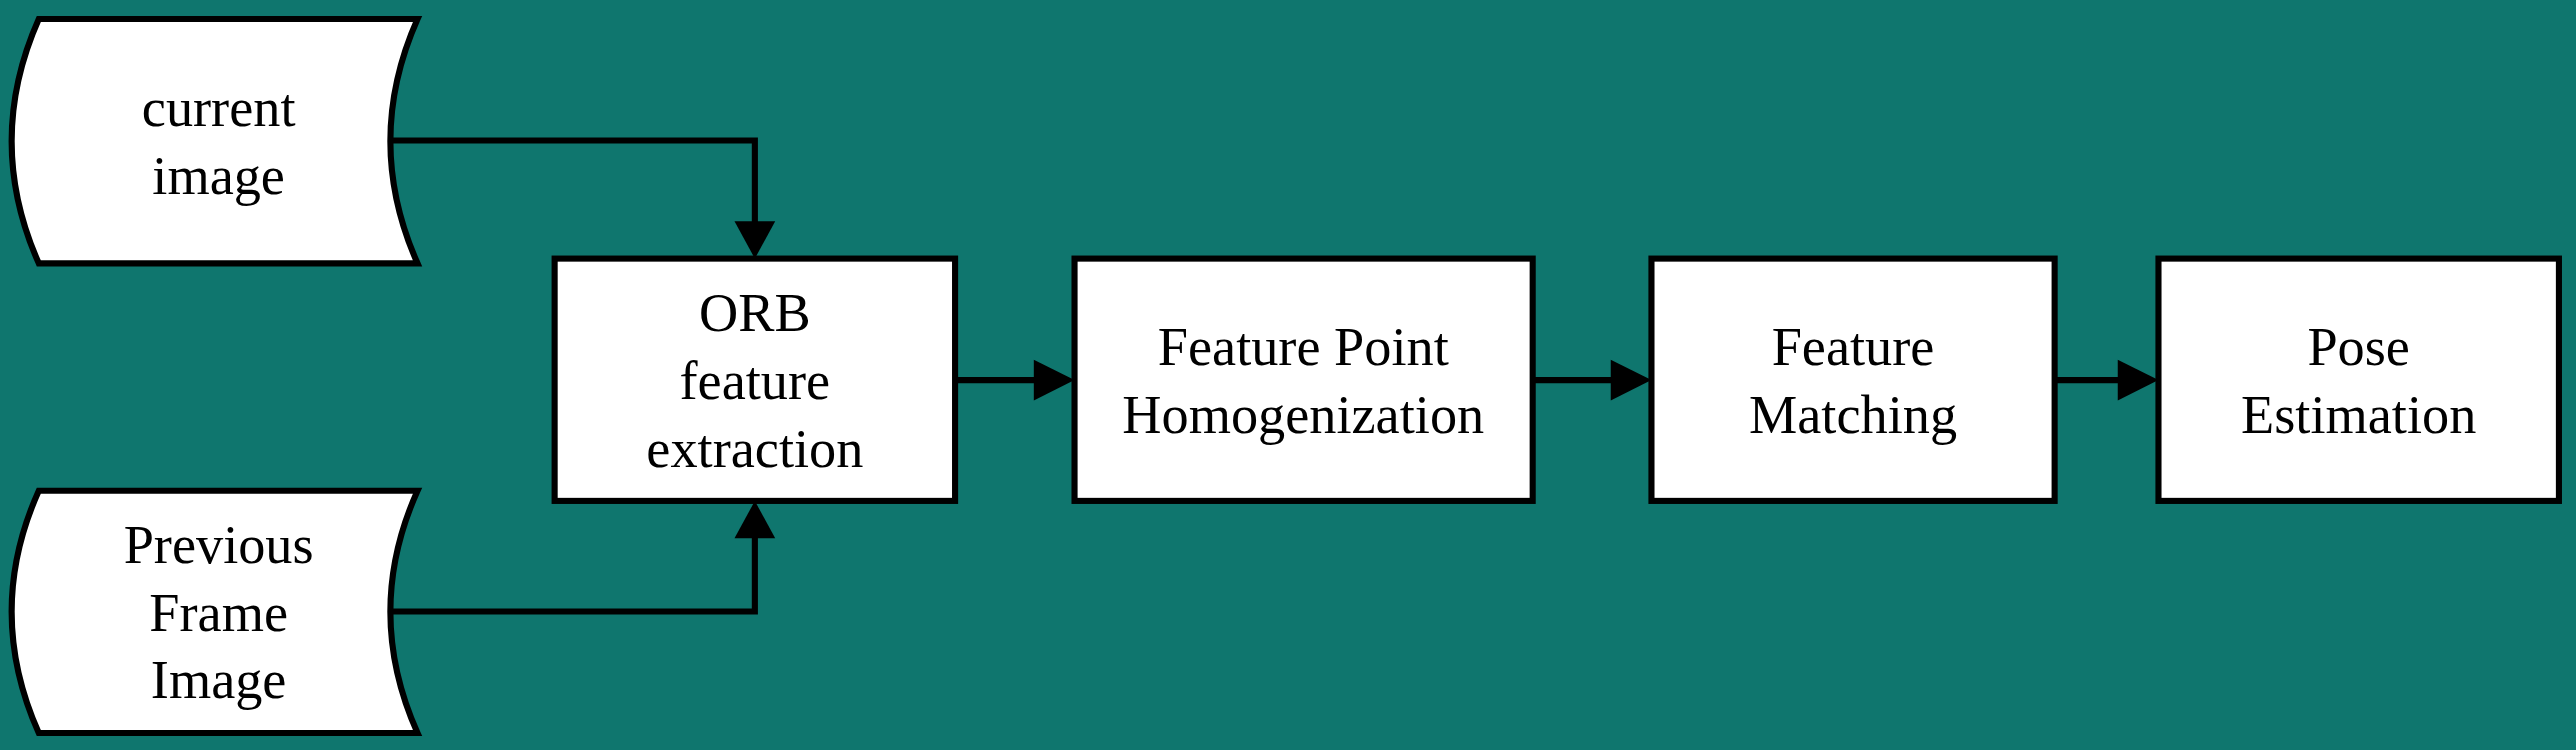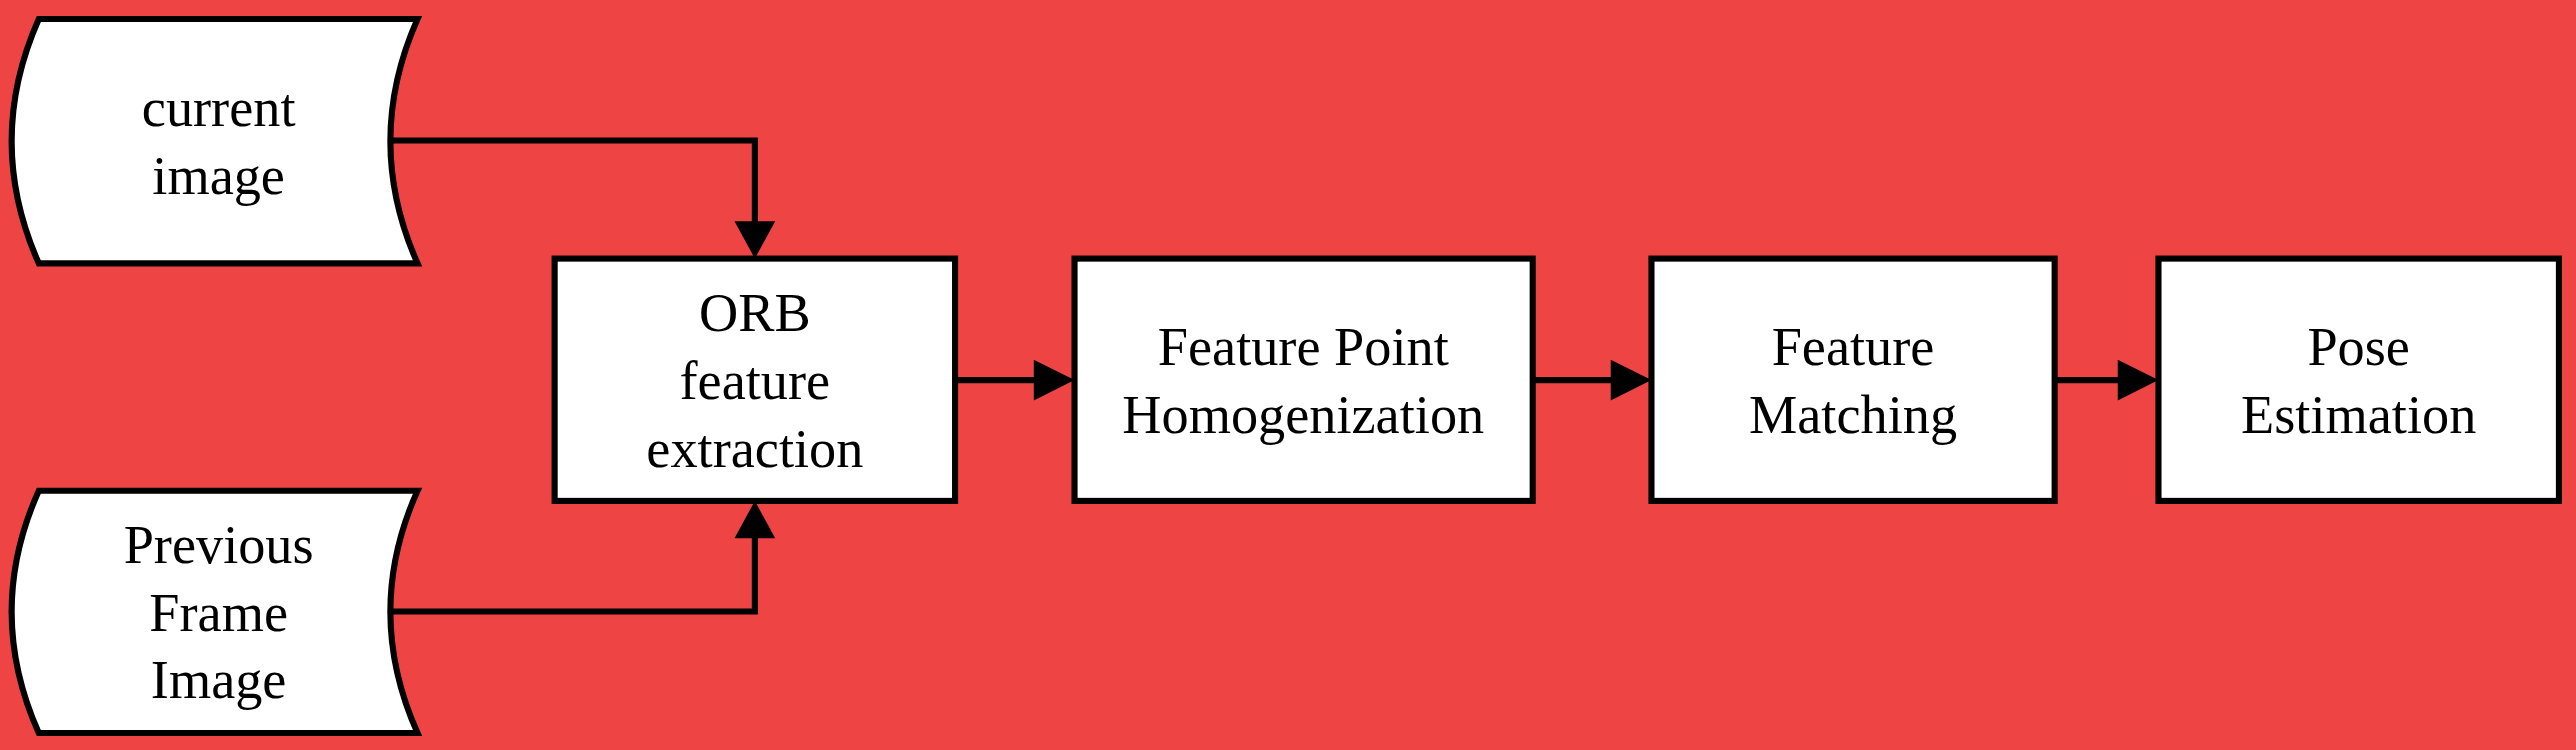--- a/index.html
+++ b/index.html
@@ -4,21 +4,21 @@
 <style>
   html, body {
     margin: 0;
     padding: 0;
     background: #ffffff;
   }
   .diagram-canvas {
     position: relative;
     width: 2576px;
     height: 750px;
-    background: #ef4444;
+    background: #0f766e;
     overflow: hidden;
   }
   svg {
     display: block;
   }
   .shape {
     fill: #ffffff;
     stroke: #000000;
     stroke-width: 9;
   }

